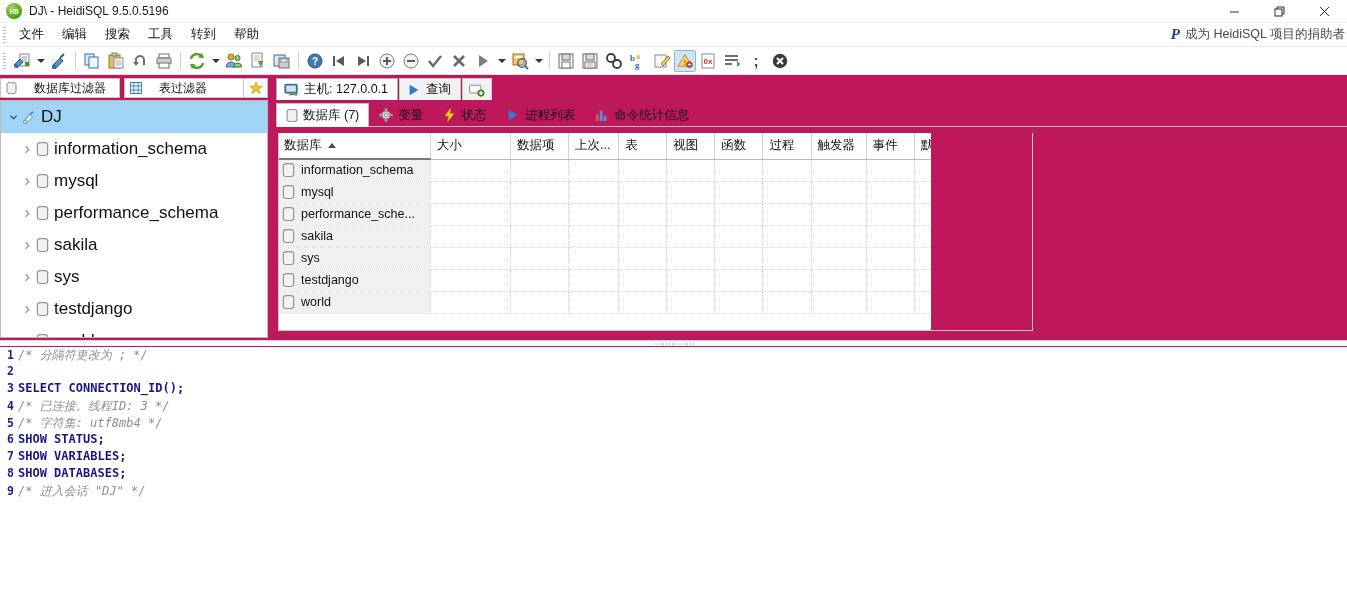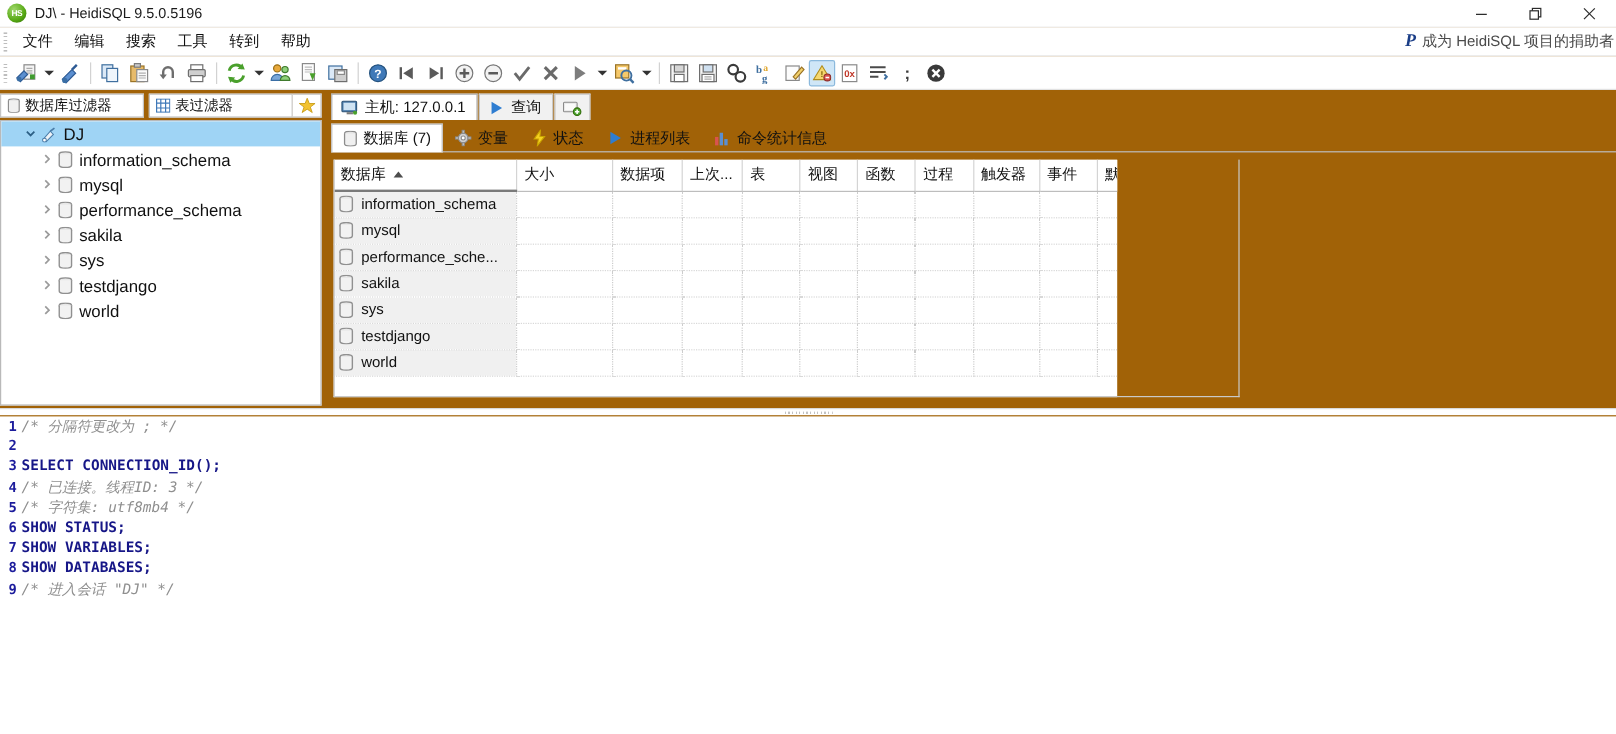--- a/index.html
+++ b/index.html
@@ -5,21 +5,21 @@
   * { box-sizing: border-box; }
   html, body {
     margin: 0; padding: 0;
     width: 1347px; height: 612px;
     overflow: hidden;
     background: #ffffff;
     font-family: "Liberation Sans", "DejaVu Sans", sans-serif;
     font-size: 12px;
     color: #000;
   }
-  #app { position: relative; width: 1347px; height: 612px; background: #a16207; }
+  #app { position: relative; width: 1347px; height: 612px; background: #be185d; }
 
   
   .titlebar {
     position: absolute; left: 0; top: 0; width: 1347px; height: 23px;
     background: #ffffff;
     display: flex; align-items: center;
     border-bottom: 1px solid #f0f0f0;
   }
   .app-icon {
     width: 16px; height: 16px; margin-left: 6px; margin-right: 7px;
@@ -84,37 +84,37 @@
     border-top: 4px solid #333;
   }
   .tb.hl { background: #cfe6f7; border: 1px solid #8bb9dd; border-radius: 2px; width: 22px; height: 22px; }
 
   
   .filterbar {
     position: absolute; left: 0; top: 78px; width: 268px; height: 20px;
     display: flex; align-items: stretch;
   }
   .filterbox {
-    display: flex; align-items: center; gap: 4px;
+    display: flex; align-items: center; gap: 17px;
     border: 1px solid #c4c4c4; background: #fff;
     padding: 0 5px; font-size: 12px; color: #111; height: 20px;
   }
   .fb1 { width: 120px; }
   .fb2 { width: 120px; margin-left: 4px; }
   .fbstar { width: 24px; display: flex; align-items: center; justify-content: center;
             border: 1px solid #c4c4c4; border-left: none; background: #fff; }
 
   
   .treepanel {
     position: absolute; left: 0; top: 100px; width: 268px; height: 238px;
     border: 1px solid #b9b9b9; background: #fff; overflow: hidden;
   }
   .treerow {
-    height: 21px; display: flex; align-items: center; font-size: 14px;
-    padding-left: 16px; white-space: nowrap;
+    height: 32px; display: flex; align-items: center; font-size: 17px;
+    padding-left: 4px; white-space: nowrap;
   }
   .treerow.sel { background: #9fd4f5; }
   .chev {
     width: 17px; display: flex; align-items: center; justify-content: center;
     color: #7b7b7b; flex: none;
   }
   .tree-label { margin-left: 5px; color: #101010; }
 
   
   .maintabstrip {

